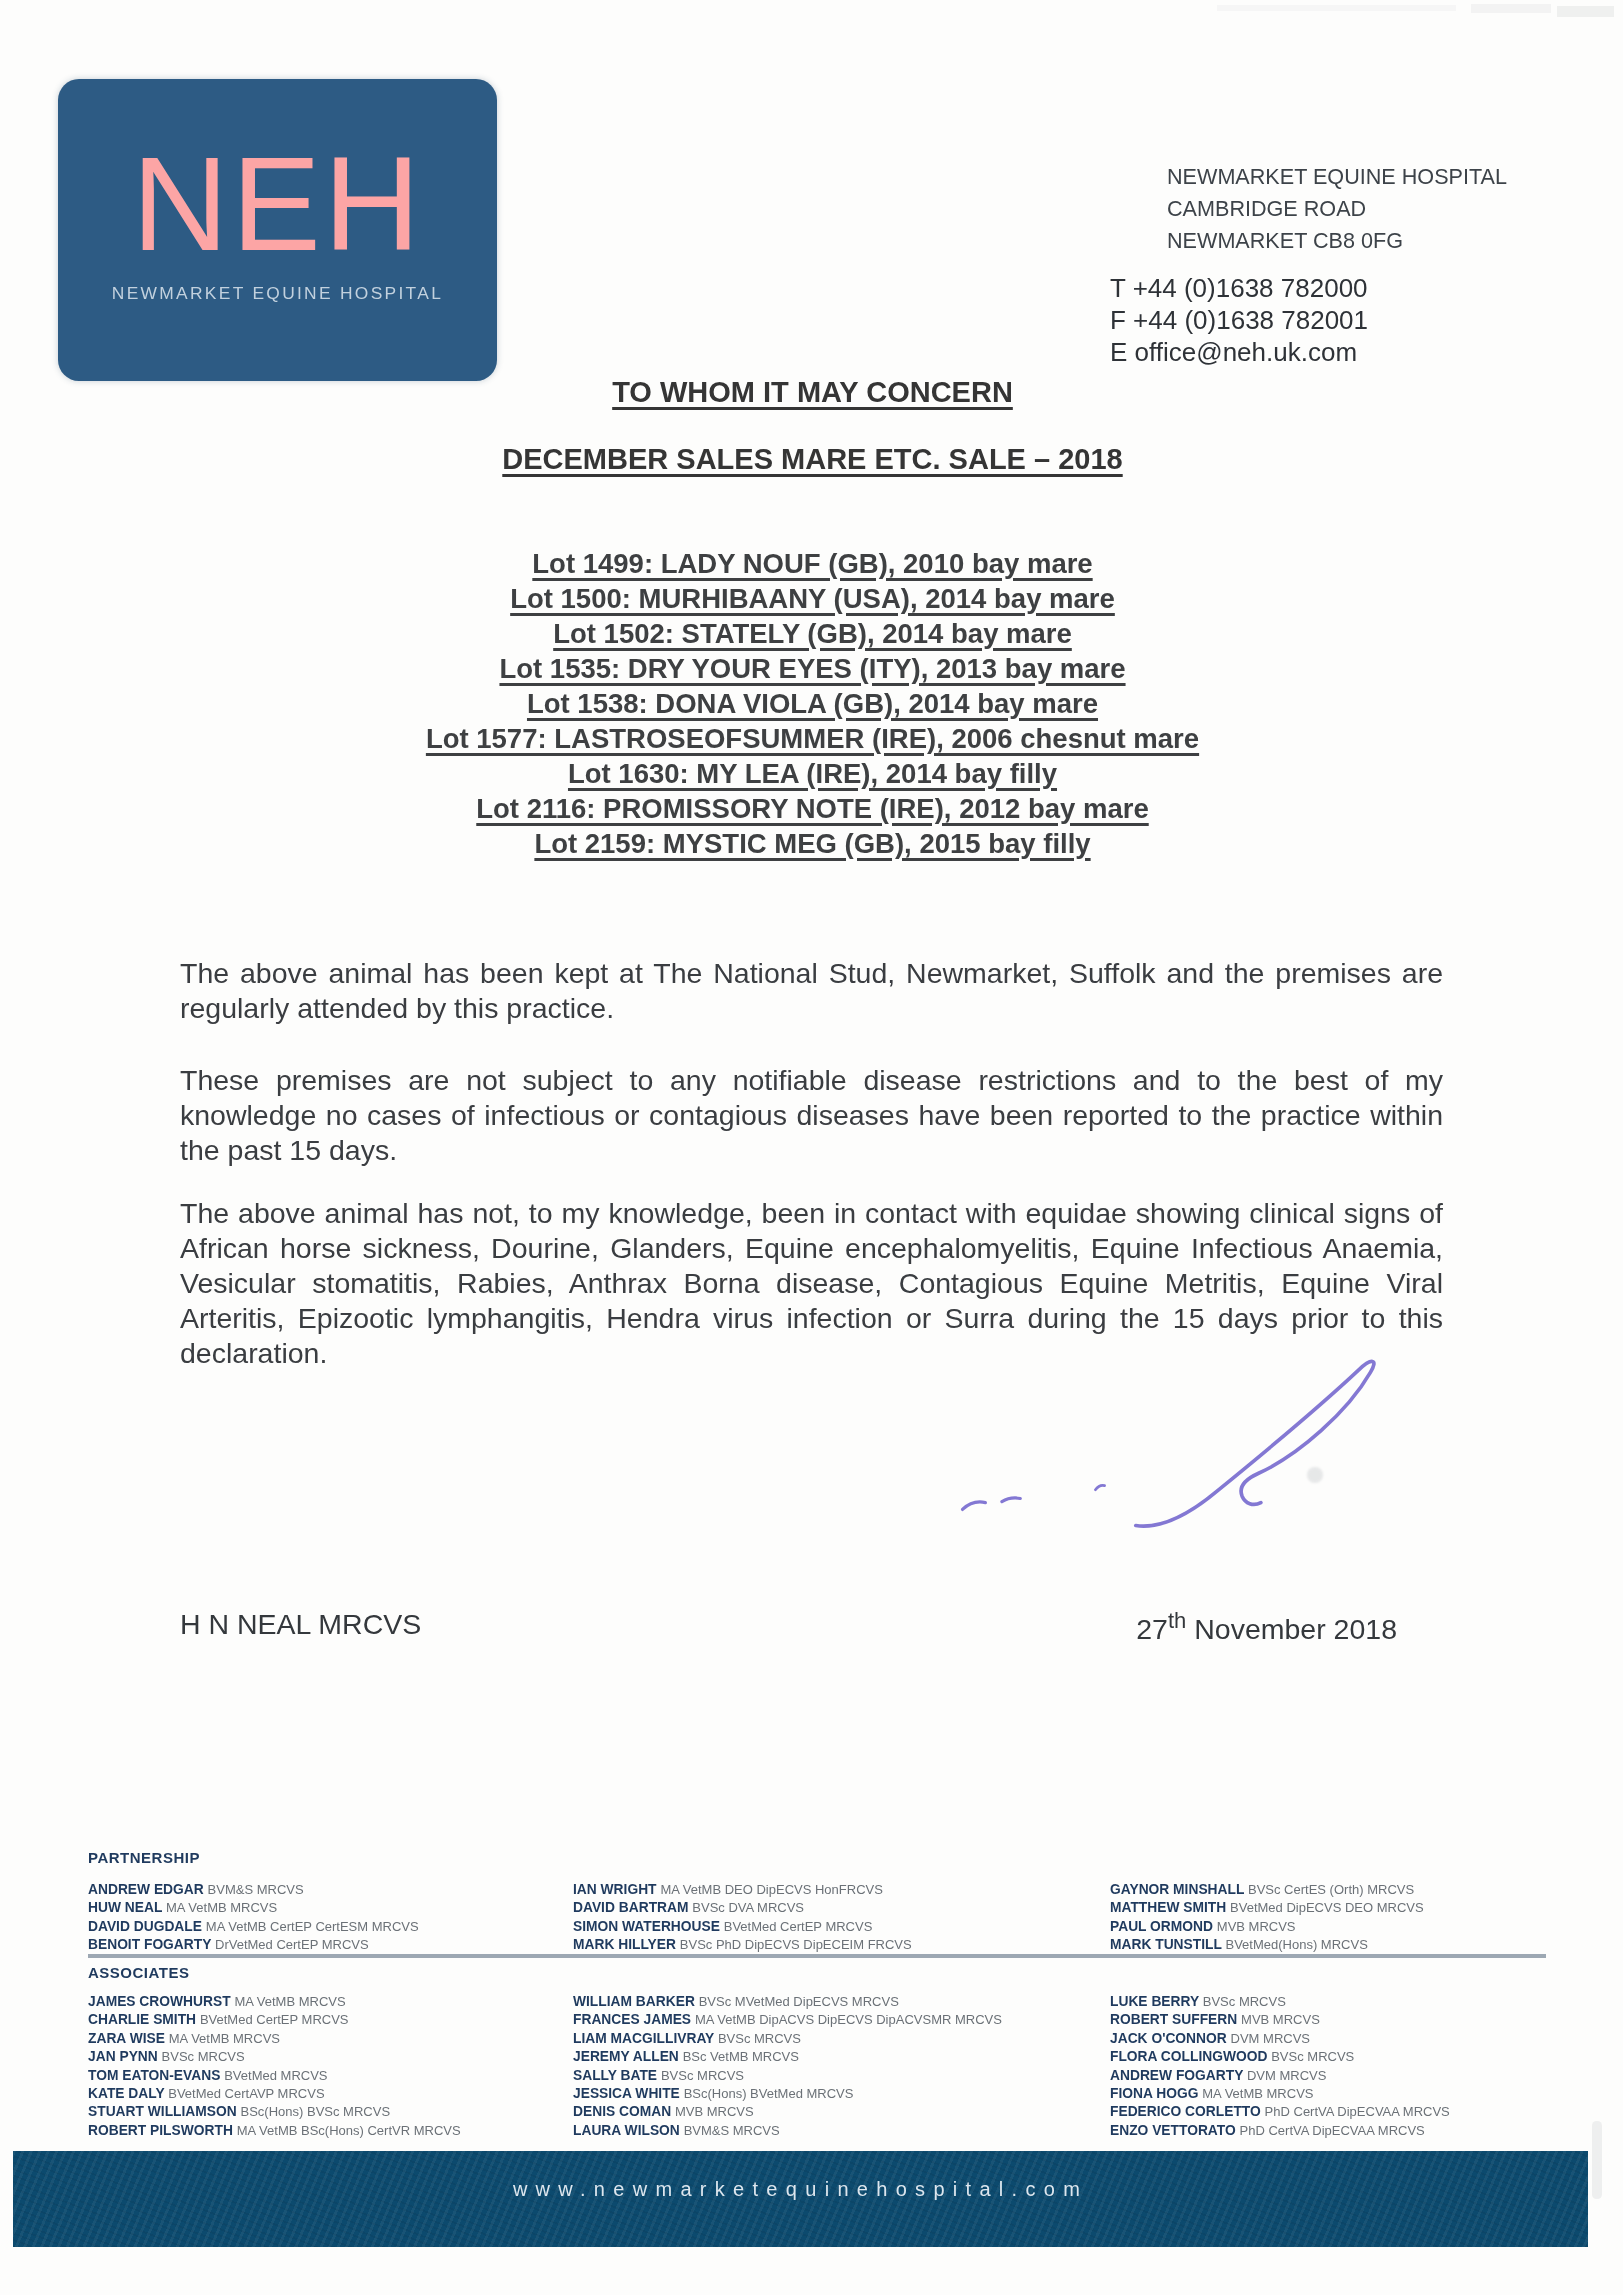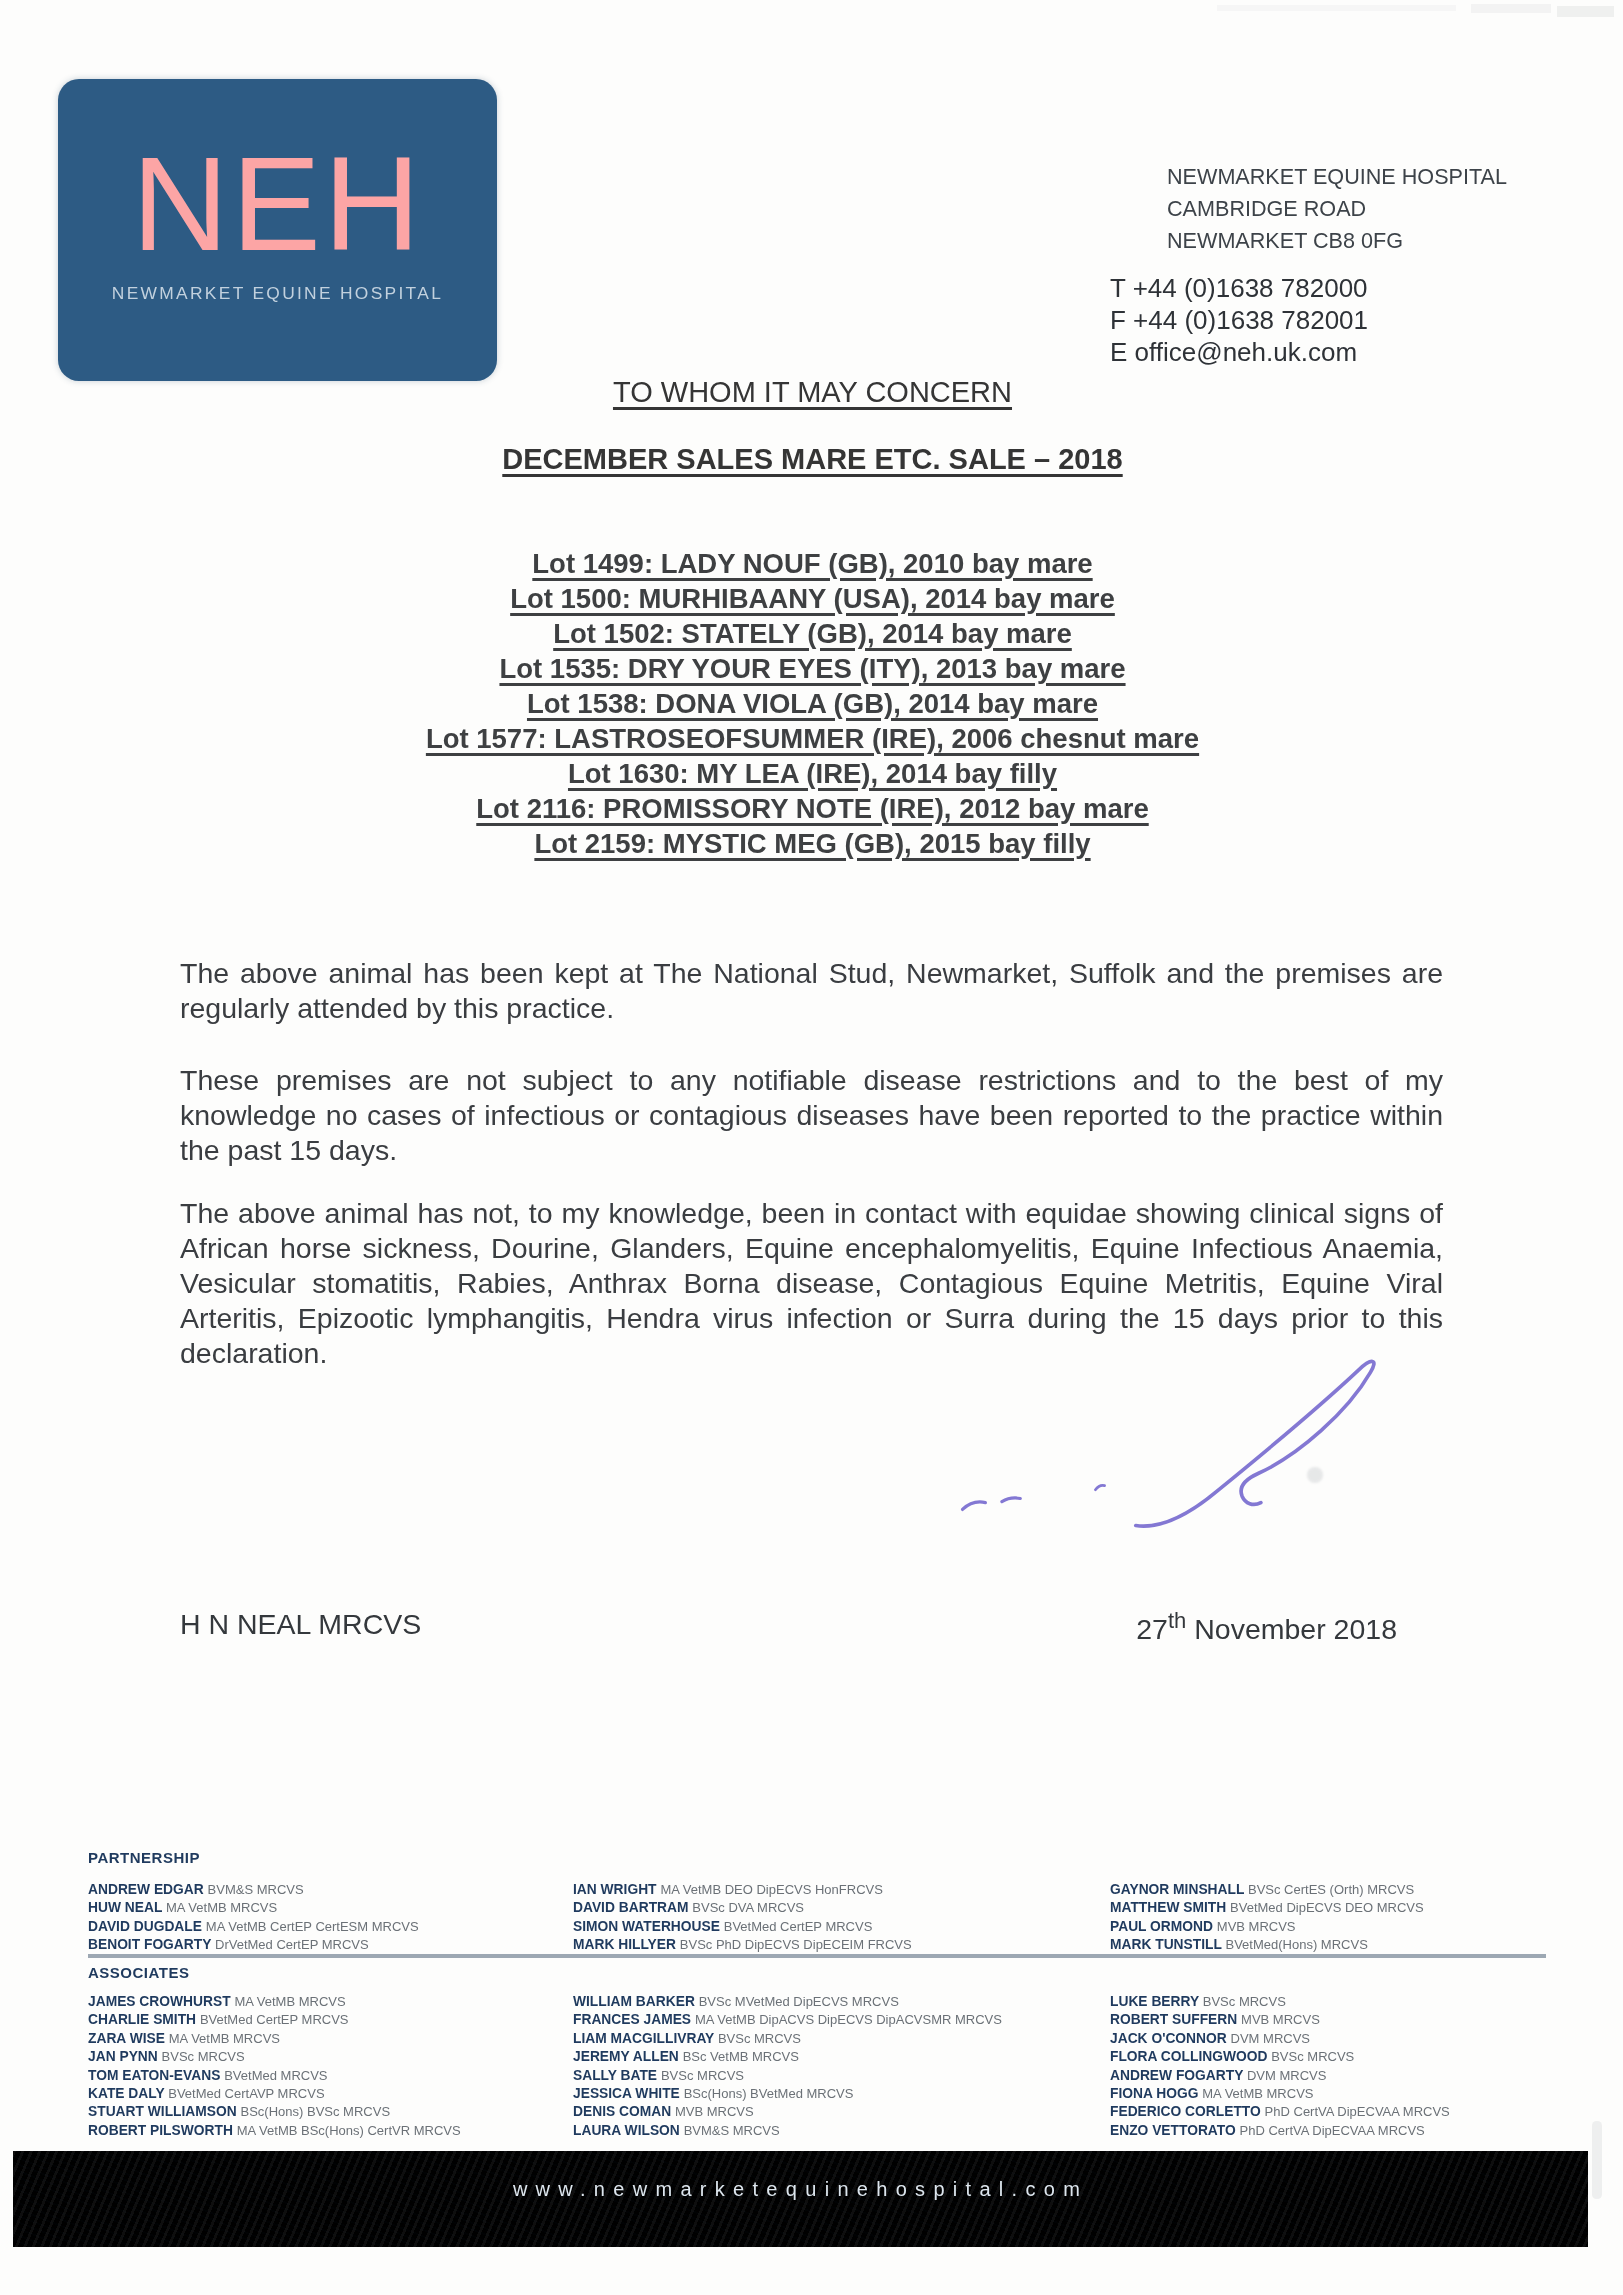--- a/index.html
+++ b/index.html
@@ -28,21 +28,21 @@
   .address{
     position:absolute;left:1167px;top:161px;
     font-size:21.6px;line-height:32px;color:#3d4349;font-weight:400;
   }
   .contact{
     position:absolute;left:1110px;top:272px;
     font-size:26px;line-height:32px;color:#2e3237;
   }
   
   .centercol{position:absolute;left:181px;width:1263px;text-align:center;}
-  .salutation{top:376px;font-size:29px;font-weight:400;color:#353535;}
+  .salutation{top:376px;font-size:29px;font-weight:700;color:#353535;}
   .subject{top:443px;font-size:29px;font-weight:700;color:#353535;}
   .uline{text-decoration:underline;text-decoration-thickness:2.8px;text-underline-offset:5px;}
   
   .lots{position:absolute;left:181px;top:546px;width:1263px;}
   .lot-line{height:35px;display:flex;align-items:center;justify-content:center;}
   .lot-text{
     font-size:27.5px;font-weight:700;color:#3e4042;
     text-decoration:underline;text-decoration-thickness:2.8px;text-underline-offset:4.6px;
     white-space:nowrap;
   }
@@ -72,21 +72,21 @@
   .staff-col{position:absolute;font-size:13.8px;line-height:18.4px;white-space:nowrap;}
   .col-a{left:88px;} .col-b{left:573px;} .col-c{left:1110px;}
   .r-partnership{top:1873px;margin-top:8px;}
   .r-associates{top:1993px;}
   .sname{font-weight:700;color:#1f3a5e;}
   .squals{font-weight:400;color:#6b7177;font-size:13px;}
   .divider{position:absolute;left:88px;top:1954px;width:1458px;height:3.7px;background:#8c99a6;opacity:.85;}
   
   .footer{
     position:absolute;left:13px;top:2151px;width:1575px;height:96px;
-    background:#000000;display:flex;justify-content:center;align-items:flex-start;
+    background:#0c4a6e;display:flex;justify-content:center;align-items:flex-start;
   }
   .footer::after{
     content:"";position:absolute;inset:0;
     background:
       repeating-linear-gradient(113deg,rgba(255,255,255,.055) 0 2.8px,transparent 2.8px 7.8px),
       repeating-linear-gradient(21deg,rgba(10,25,40,.09) 0 1.8px,transparent 1.8px 6px);
   }
   .footer-url{
     margin-top:27px;font-size:20px;letter-spacing:8.3px;color:#dde6ee;position:relative;z-index:1;
   }

